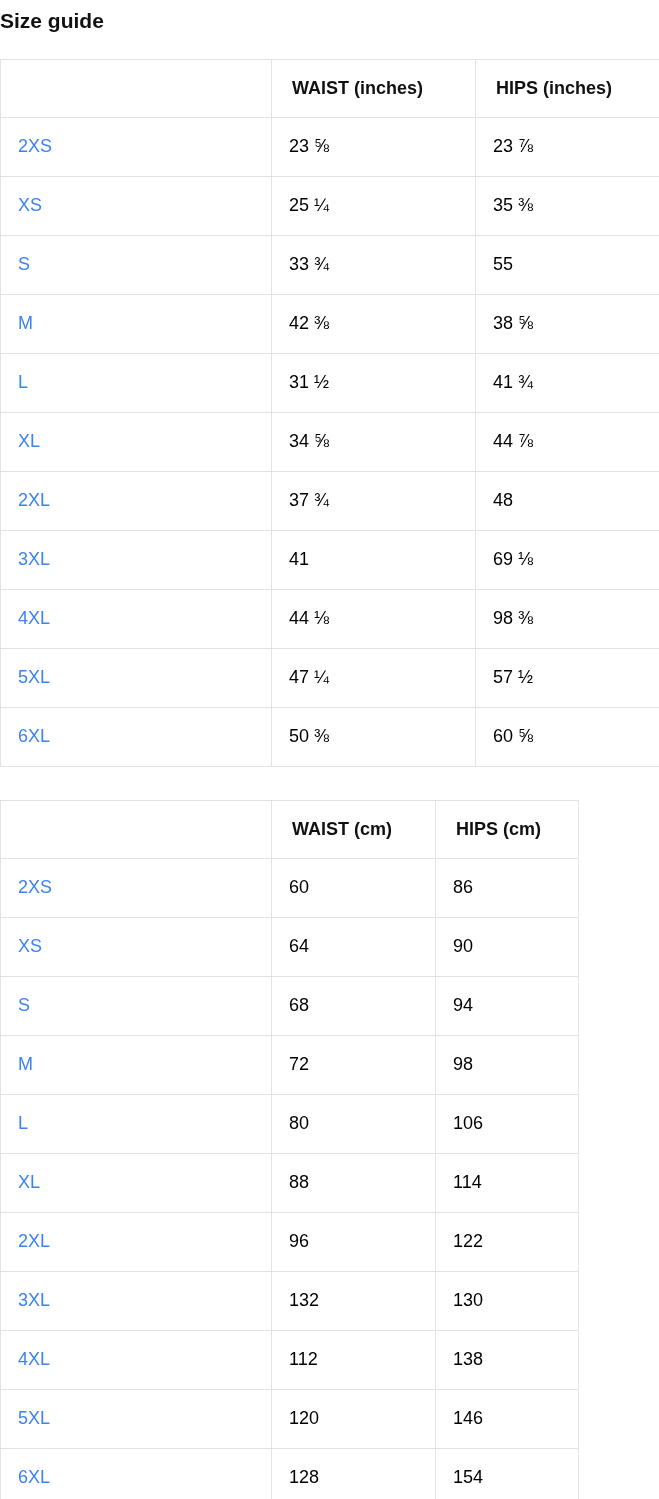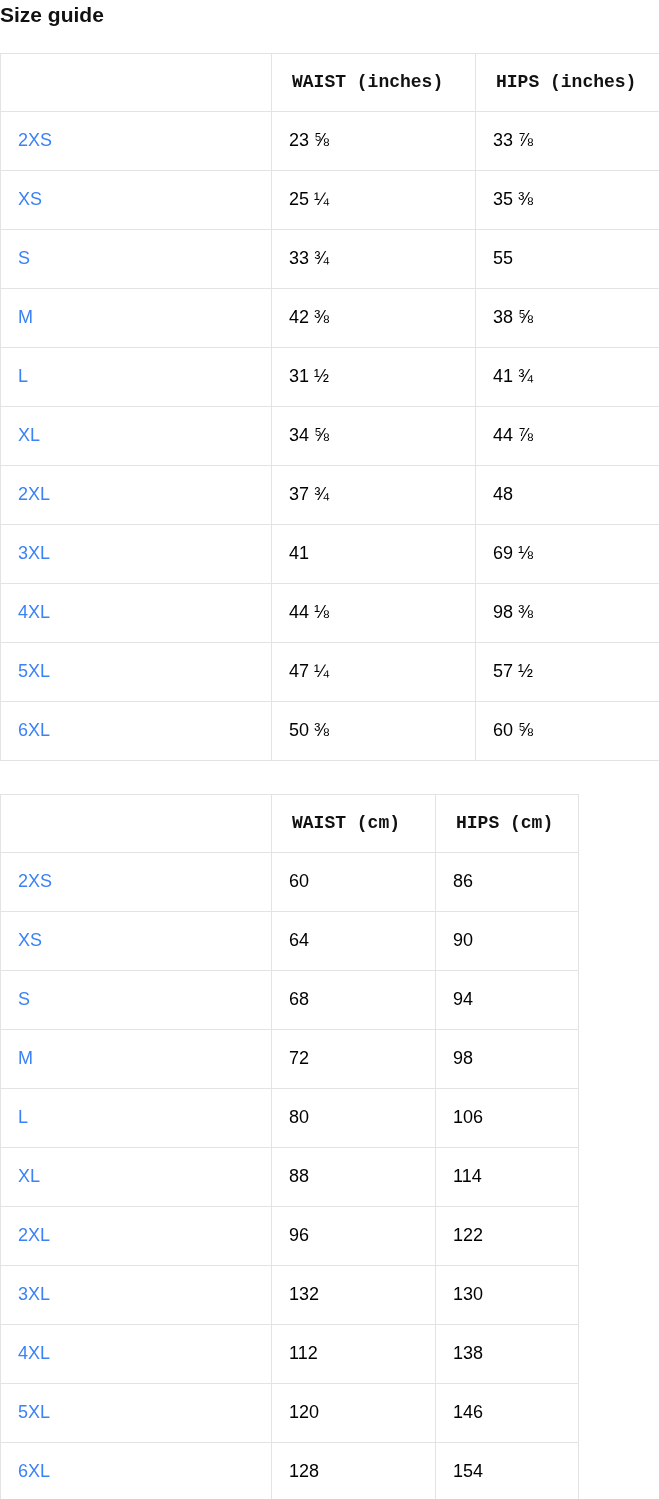--- a/index.html
+++ b/index.html
@@ -13,41 +13,41 @@
     width: 659px;
     min-height: 1499px;
     padding: 2px 0 0 0;
     overflow: hidden;
   }
   .page-title {
     font-size: 21px;
     font-weight: 700;
     line-height: 26px;
     color: #111;
-    margin: 0 0 25px 0;
+    margin: 6px 0 25px 0;
   }
   table {
     border-collapse: collapse;
     table-layout: fixed;
   }
   table.tbl-inches { width: 659px; }
   table.tbl-cm { width: 578px; margin-top: 33px; }
 
   th, td {
     border: 1px solid #e3e3e3;
     text-align: left;
     vertical-align: middle;
     padding: 0 12px 0 17px;
     font-size: 18px;
     line-height: 1.2;
     background: #ffffff;
     overflow: hidden;
     white-space: nowrap;
   }
-  thead tr { height: 58px; font-family: Liberation Mono, monospace; }
+  thead tr { height: 58px; }
   tbody tr { height: 59px; }
 
   thead th {
     font-weight: 700;
     color: #111;
     padding-left: 20px;
   }
   tbody th {
     font-weight: 400;
     color: #3b82f6;
@@ -82,21 +82,21 @@
       <tr>
         <th></th>
         <th>WAIST (inches)</th>
         <th>HIPS (inches)</th>
       </tr>
     </thead>
     <tbody>
         <tr>
           <th>2XS</th>
           <td>23 ⅝</td>
-          <td>33 ⅞</td>
+          <td>23 ⅞</td>
         </tr>
         <tr>
           <th>XS</th>
           <td>25 ¼</td>
           <td>35 ⅜</td>
         </tr>
         <tr>
           <th>S</th>
           <td>33 ¾</td>
           <td>55</td>

